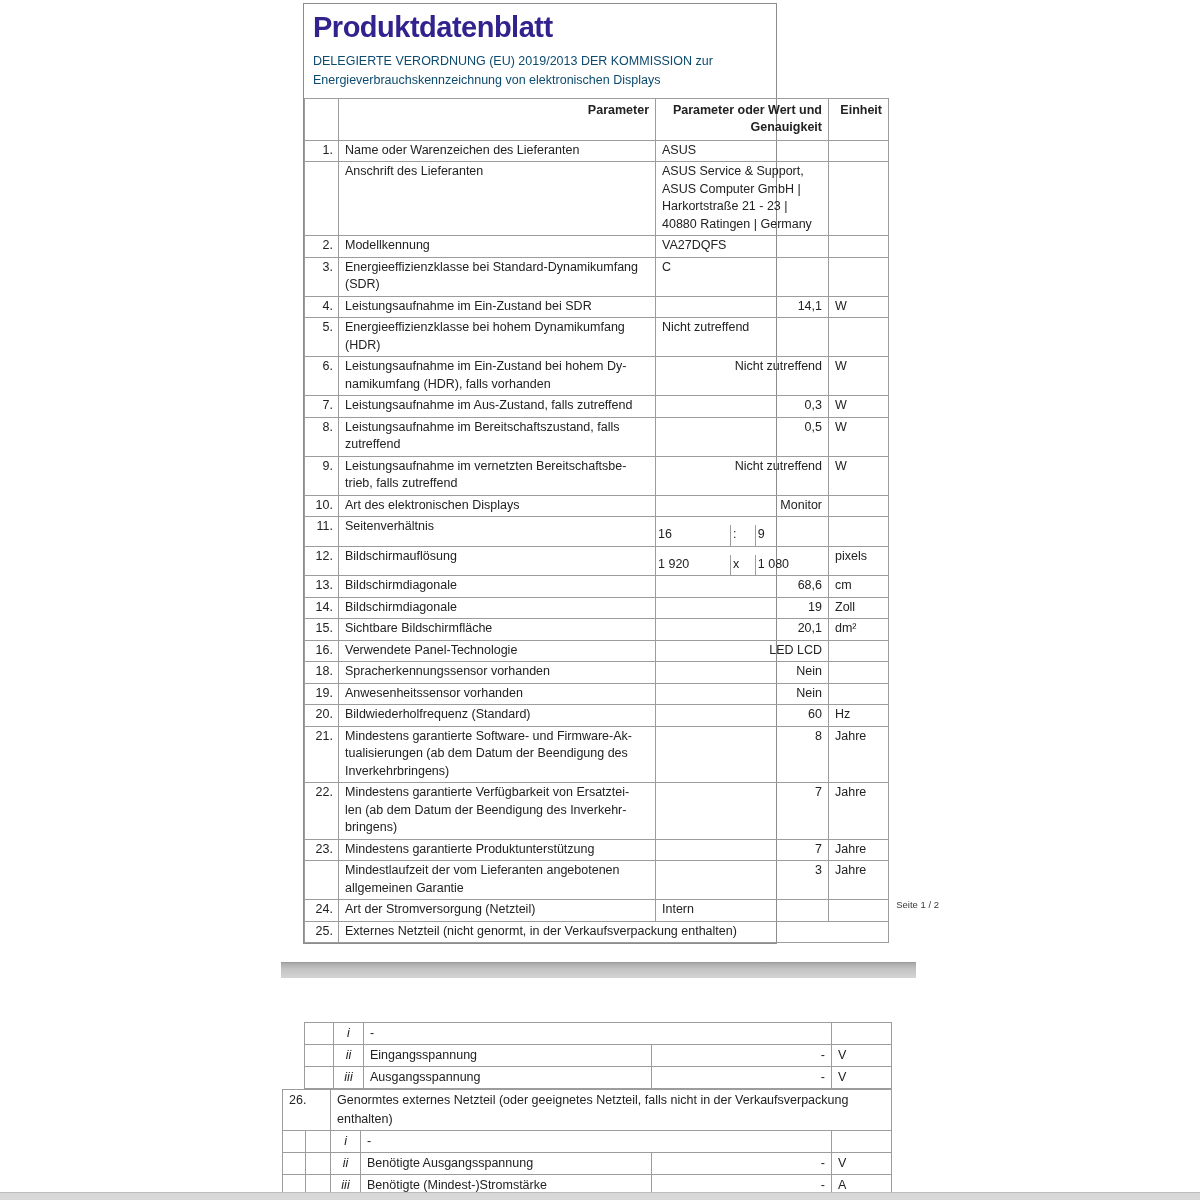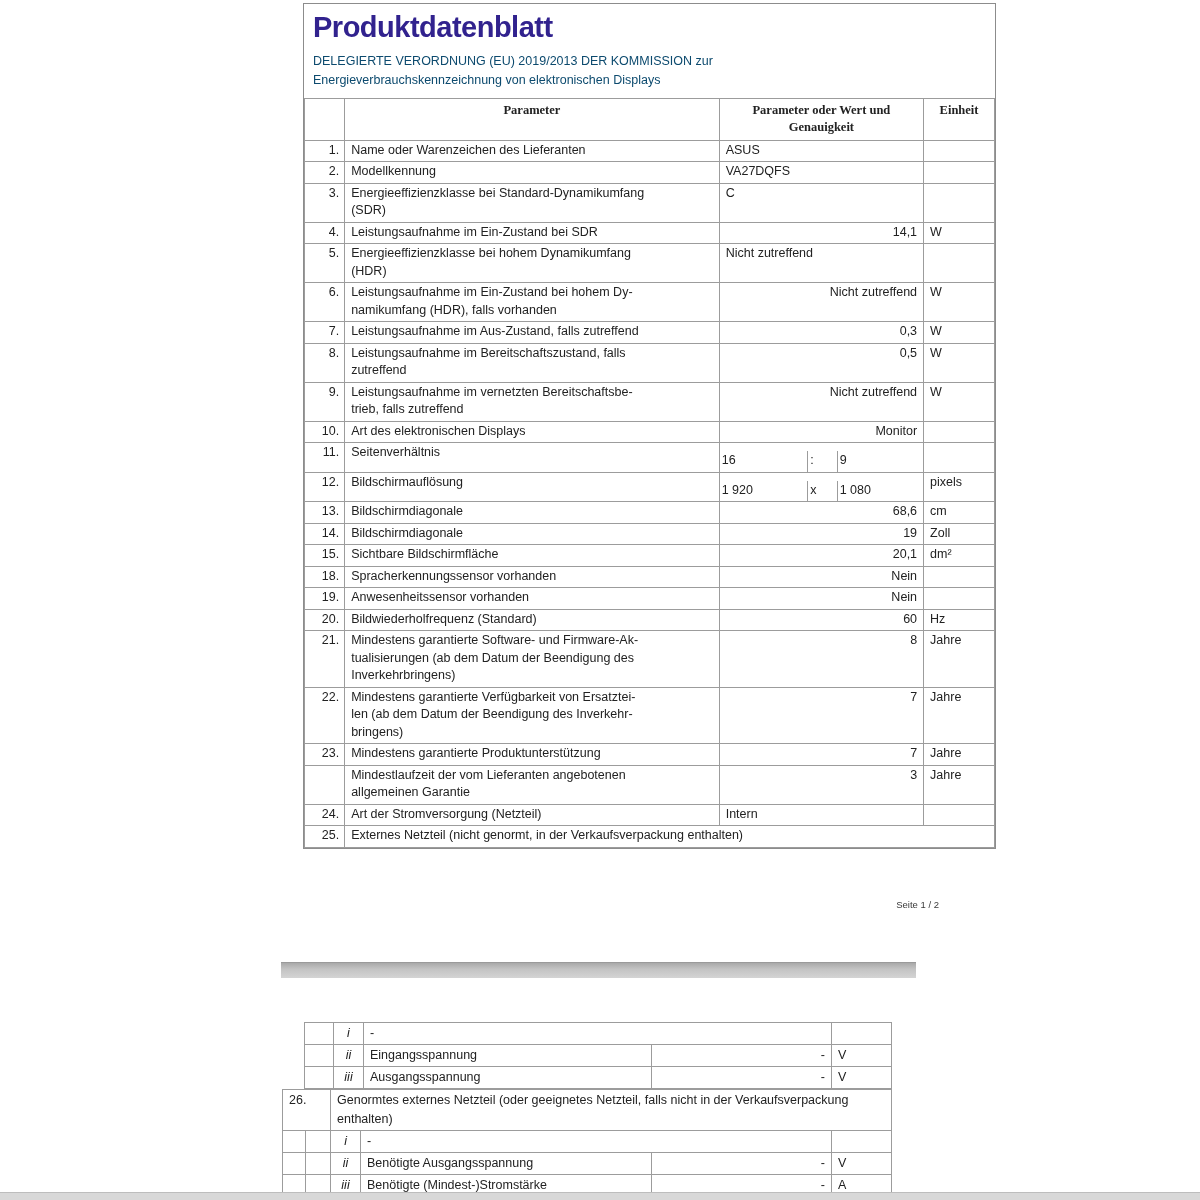--- a/index.html
+++ b/index.html
@@ -7,21 +7,21 @@
   body {
     background: #ffffff;
     font-family: "Liberation Sans", sans-serif;
     color: #222222;
     position: relative;
     overflow: hidden;
   }
   .page1 {
     position: absolute;
     left: 303px; top: 3px;
-    width: 693px;
+    width: 474px;
     border: 1px solid #8c8c8c;
     background: #ffffff;
   }
   .doc-title {
     color: #31228e;
     font-weight: bold;
     font-size: 29px;
     line-height: 34px;
     padding: 6px 0 0 9px;
     letter-spacing: -0.5px;
@@ -40,24 +40,23 @@
   }
   table.sheet td, table.sheet th {
     border: 1px solid #9c9c9c;
     padding: 1px 6px 2px 6px;
     vertical-align: top;
     line-height: 1.4;
     overflow: hidden;
   }
   table.sheet th {
     font-weight: bold;
-    text-align: center;
+    text-align: right;
     padding-top: 3px;
     padding-bottom: 3px;
-    font-family: Liberation Serif, serif;
   }
   .c-num { text-align: right; padding-right: 5px !important; }
   .pre-line { white-space: pre-line; }
   .al-r { text-align: right; }
   .al-l { text-align: left; }
   td.split-cell { padding: 0 !important; }
   .split-wrap { display: flex; width: 100%; }
   .split-wrap span {
     display: block; text-align: left;
     padding: 1px 2px 2px 2px; line-height: 1.4; margin-top: 8px;
@@ -133,20 +132,29 @@
       </tr>
     </thead>
     <tbody id="t1">
         <tr>
           <td class="c-num">1.</td>
           <td class="pre-line">Name oder Warenzeichen des Lieferanten</td>
           <td class="pre-line al-l">ASUS</td>
           <td></td>
         </tr>
         <tr>
+          <td class="c-num"></td>
+          <td class="pre-line">Anschrift des Lieferanten</td>
+          <td class="pre-line al-l">ASUS Service &amp; Support,
+ASUS Computer GmbH |
+Harkortstraße 21 - 23 |
+40880 Ratingen | Germany</td>
+          <td></td>
+        </tr>
+        <tr>
           <td class="c-num">2.</td>
           <td class="pre-line">Modellkennung</td>
           <td class="pre-line al-l">VA27DQFS</td>
           <td></td>
         </tr>
         <tr>
           <td class="c-num">3.</td>
           <td class="pre-line">Energieeffizienzklasse bei Standard-Dynamikumfang
 (SDR)</td>
           <td class="pre-line al-l">C</td>
@@ -232,20 +240,26 @@
           <td class="c-num">14.</td>
           <td class="pre-line">Bildschirmdiagonale</td>
           <td class="pre-line al-r">19</td>
           <td>Zoll</td>
         </tr>
         <tr>
           <td class="c-num">15.</td>
           <td class="pre-line">Sichtbare Bildschirmfläche</td>
           <td class="pre-line al-r">20,1</td>
           <td>dm²</td>
+        </tr>
+        <tr>
+          <td class="c-num">16.</td>
+          <td class="pre-line">Verwendete Panel-Technologie</td>
+          <td class="pre-line al-r">LED LCD</td>
+          <td></td>
         </tr>
         <tr>
           <td class="c-num">18.</td>
           <td class="pre-line">Spracherkennungssensor vorhanden</td>
           <td class="pre-line al-r">Nein</td>
           <td></td>
         </tr>
         <tr>
           <td class="c-num">19.</td>
           <td class="pre-line">Anwesenheitssensor vorhanden</td>

